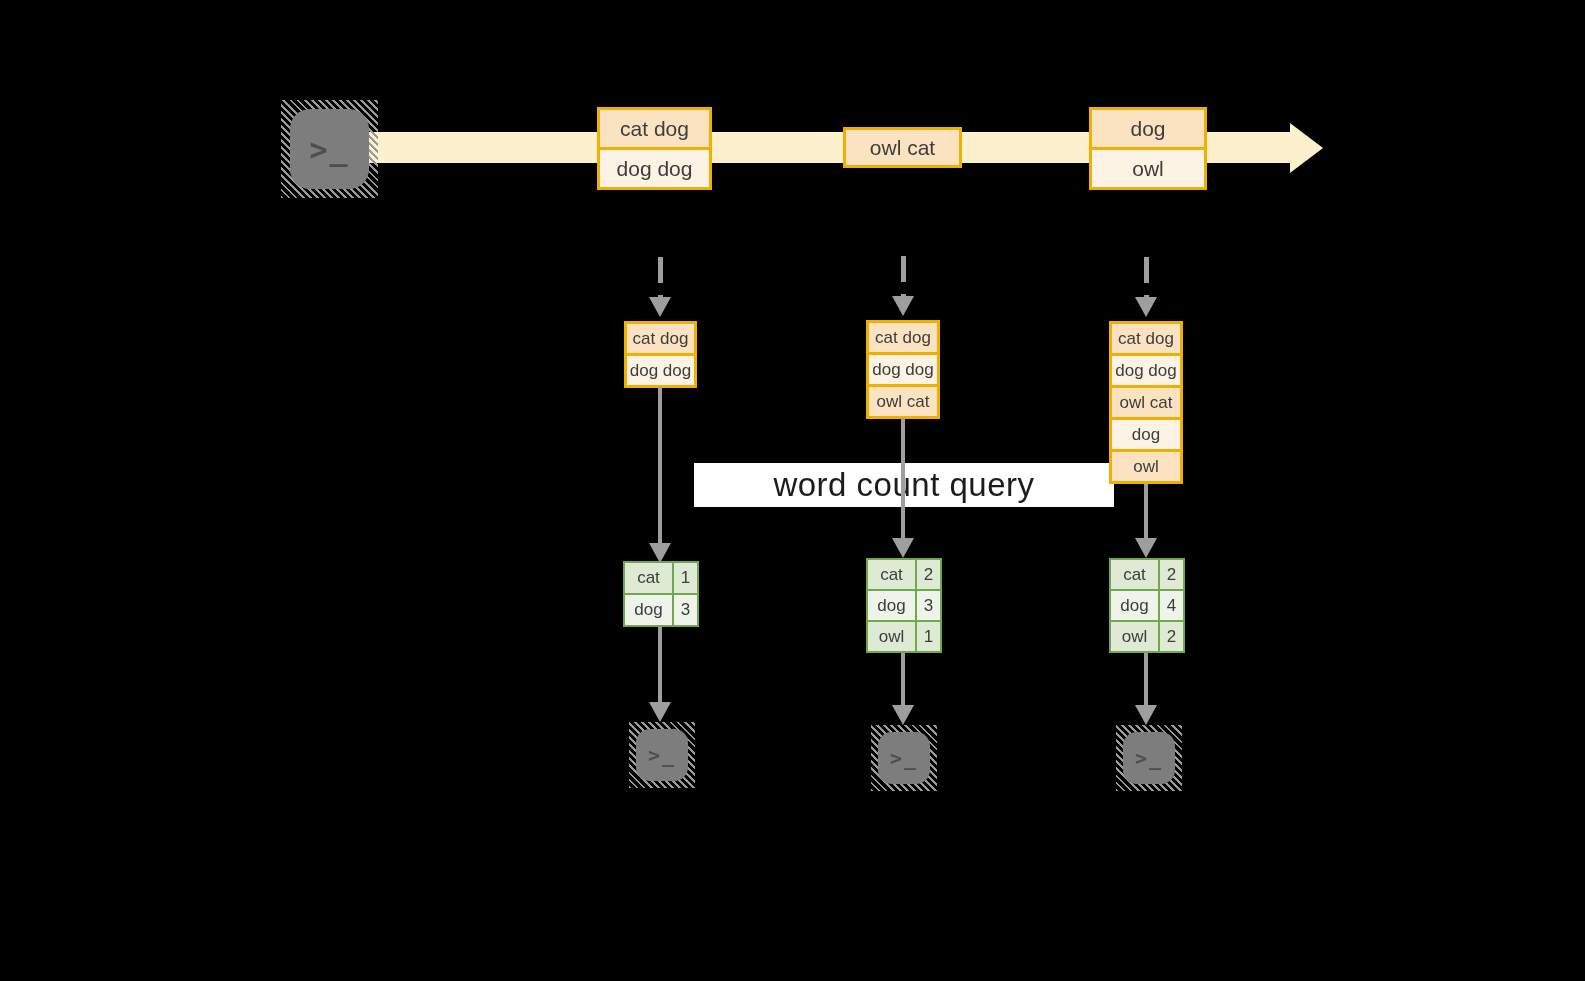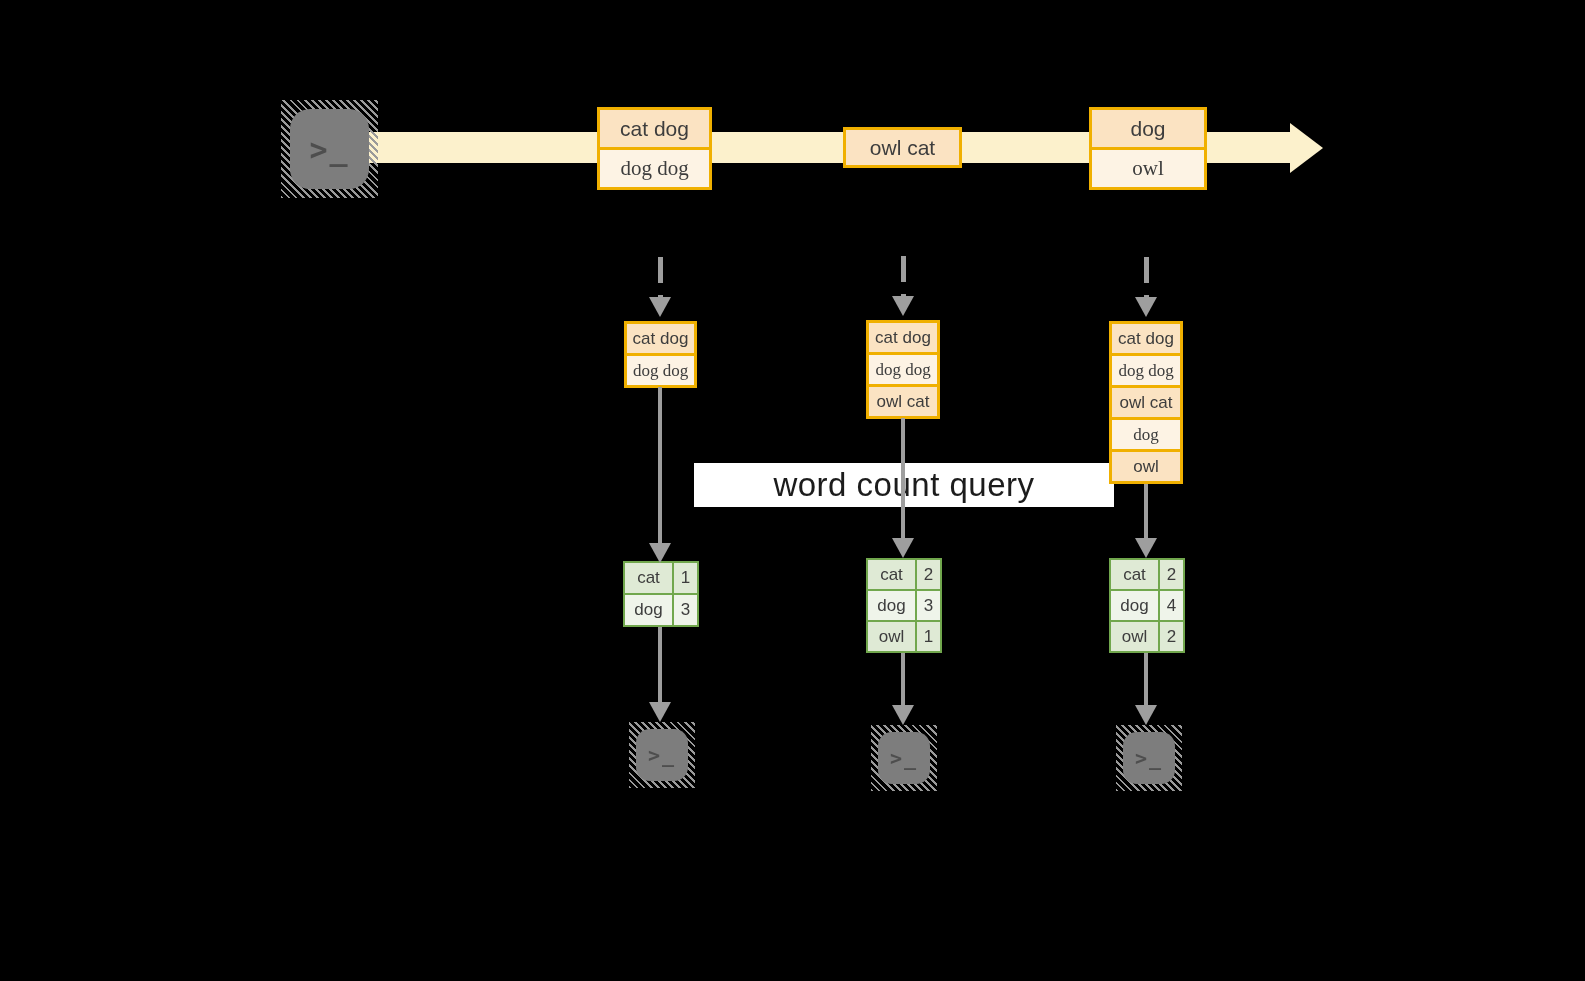--- a/index.html
+++ b/index.html
@@ -12,21 +12,21 @@
              border-left:33px solid #FCF1CC;border-top:25px solid transparent;border-bottom:25px solid transparent;}
 
   
   .obox{position:absolute;display:flex;flex-direction:column;background:#F0B000;padding:3px;gap:3px;
         box-sizing:border-box;z-index:2;}
   .ocell{display:flex;align-items:center;justify-content:center;color:#3D3D3D;white-space:nowrap;}
   .ev .ocell{height:37px;font-size:21px;}
   .ev1cell{height:35px !important;}
   .st .ocell{height:29px;font-size:17px;}
   .peach-dark{background:#FBE3C2;}
-  .peach-light{background:#FDF3E4;font-family:Liberation Serif, serif;}
+  .peach-light{background:#FDF3E4;}
 
   
   .wc{position:absolute;display:grid;grid-template-columns:47px 23px;gap:2px;padding:2px;
       background:#71A74D;box-sizing:content-box;z-index:2;}
   .wcell{display:flex;align-items:center;justify-content:center;font-size:17px;color:#3D3D3D;}
   .g-dark{background:#DFEAD5;}
   .g-light{background:#EFF4EA;}
   .r30{height:30px;} .r29{height:29px;}
 
   

